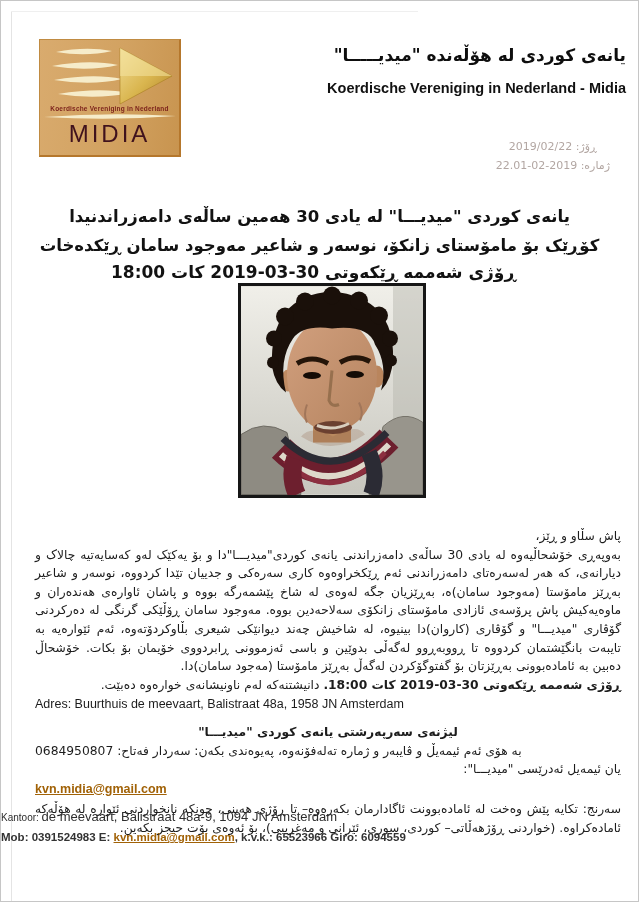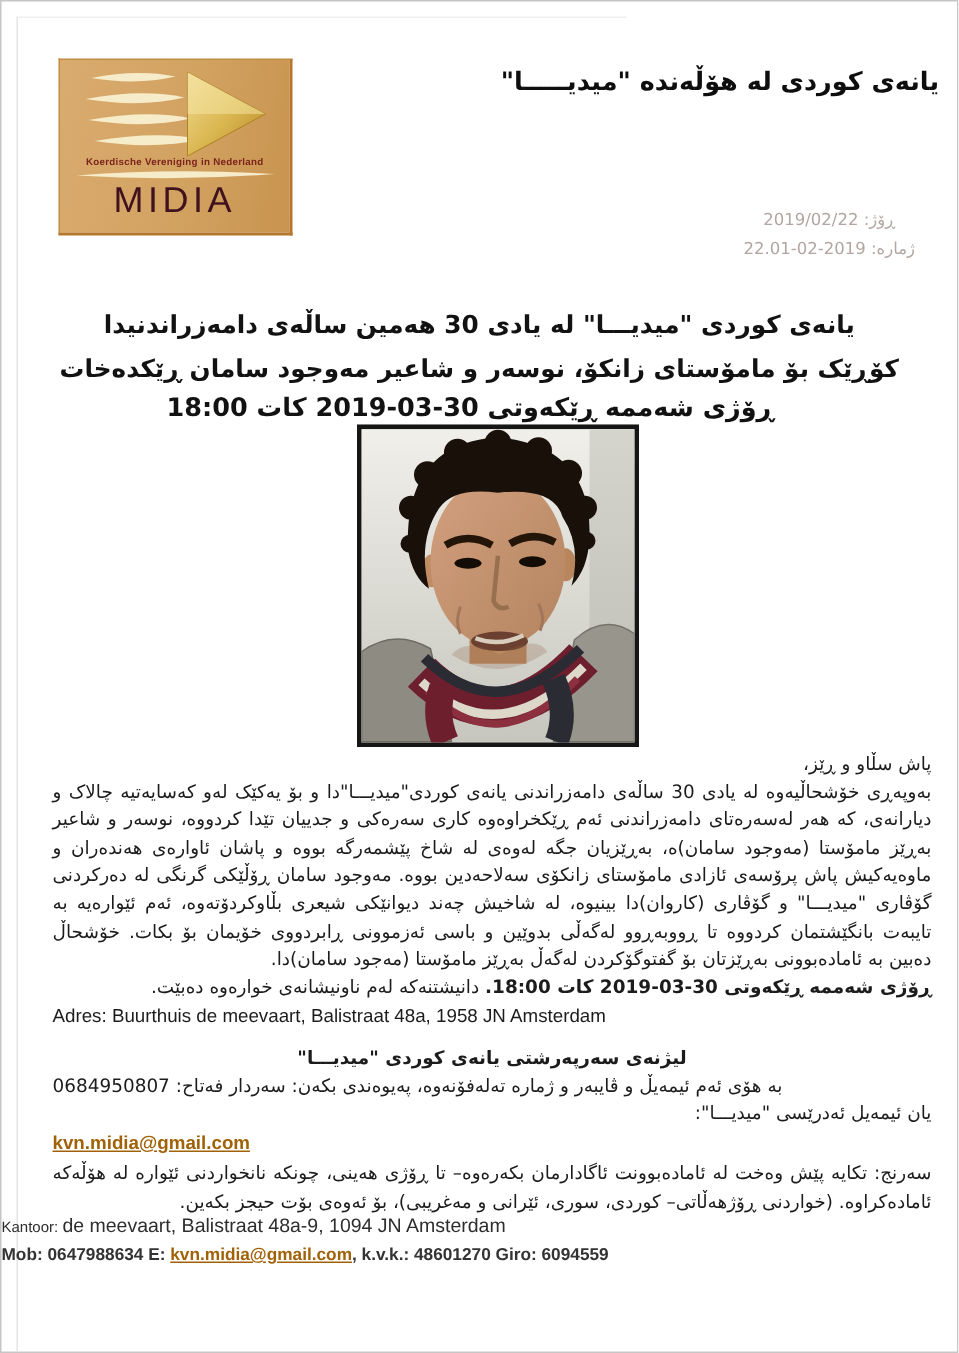--- a/index.html
+++ b/index.html
@@ -6,21 +6,21 @@
   .page{
     position:relative;width:639px;height:902px;box-sizing:border-box;
     background:#ffffff;border:1px solid #c6c6c6;overflow:hidden;
     font-family:"DejaVu Sans",sans-serif;color:#1c1c1c;
   }
   .scan-line-v{position:absolute;left:10px;top:10px;bottom:0;width:1px;background:#e4e4e4;}
   .scan-line-h{position:absolute;left:10px;top:10px;right:220px;height:1px;background:#efefef;}
 
   
   .logo{
-    position:absolute;left:38px;top:38px;width:156px;height:118px;box-sizing:border-box;
+    position:absolute;left:38px;top:38px;width:142px;height:118px;box-sizing:border-box;
     background:linear-gradient(100deg,#d9ab6e 0%,#d2a261 55%,#c8944f 100%);
     border:1px solid #c08b42;border-right:2px solid #b5772c;border-bottom:2px solid #b5772c;
     text-align:center;
   }
   .logo-graphic{display:block;margin:2px auto 0 auto;}
   .logo-org{font-family:"Liberation Sans",sans-serif;font-size:6.5px;font-weight:bold;
     color:#7d241d;letter-spacing:.2px;margin-top:-3px;}
   .logo-swoosh{display:block;margin:0 auto;}
   .logo-brand{font-family:"Liberation Sans",sans-serif;font-size:24px;font-weight:400;
     color:#40121d;letter-spacing:3px;margin-top:0px;line-height:26px;}
@@ -41,21 +41,21 @@
     font-weight:bold;font-size:17px;color:#121212;}
 
   
   .photo{position:absolute;left:237px;top:282px;width:182px;height:209px;
     border:3px solid #161616;background:#dcdbd3;}
   .photo svg{display:block;}
 
   
   .content{position:absolute;left:34px;top:499px;width:586px;
     font-size:12.3px;line-height:18.6px;color:#1c1c1c;}
-  .para-greeting{direction:rtl;text-align:right;}
+  .para-greeting{direction:rtl;text-align:right;margin-top:27px;}
   .para-main{direction:rtl;text-align:justify;}
   .schedule{direction:rtl;text-align:right;}
   .addr{direction:ltr;text-align:left;font-family:"Liberation Sans",sans-serif;
     font-size:12.5px;margin-top:1px;}
   .committee{direction:rtl;text-align:center;font-weight:bold;margin-top:9px;}
   .contact{direction:rtl;text-align:left;}
   .email-intro{direction:rtl;text-align:right;}
   .email-line{direction:ltr;text-align:left;margin-top:1px;}
   .email-link{color:#a16207;font-weight:bold;text-decoration:underline;
     font-family:"Liberation Sans",sans-serif;font-size:12.5px;}
@@ -94,20 +94,21 @@
     </svg>
     <div class="logo-org">Koerdische Vereniging in Nederland</div>
     <svg class="logo-swoosh" width="140" height="9" viewBox="0 0 140 9">
       <path d="M4 5 Q70 0 136 4 Q70 9 4 5 Z" fill="#f6ecca"></path>
     </svg>
     <div class="logo-brand">MIDIA</div>
   </div>
 
   <div class="masthead">
     <div class="title-ku">یانەی کوردی لە هۆڵەندە "میدیـــــا"</div>
+    <div class="title-nl">Koerdische Vereniging in Nederland - Midia</div>
   </div>
 
   <div class="refs">
     <div>ڕۆژ: 2019/02/22</div>
     <div>ژمارە: 2019-02-22.01</div>
   </div>
 
   <div class="headline">
     <div>یانەی کوردی "میدیـــا" لە یادی 30 هەمین ساڵەی دامەزراندنیدا</div>
     <div>کۆڕێک بۆ مامۆستای زانکۆ، نوسەر و شاعیر مەوجود سامان ڕێکدەخات</div>
@@ -178,17 +179,17 @@
       <a class="email-link" href="#">kvn.midia@gmail.com</a>
     </div>
     <div class="note">سەرنج: تکایە پێش وەخت لە ئامادەبوونت ئاگادارمان بکەرەوە– تا ڕۆژی هەینی، چونکە نانخواردنی ئێوارە لە هۆڵەکە ئامادەکراوە. (خواردنی ڕۆژهەڵاتی– کوردی، سوری، ئێرانی و مەغریبی)، بۆ ئەوەی بۆت حیجز بکەین.</div>
   </div>
 
   <div class="footer">
     <div class="kantoor">
       <span class="kantoor-label">Kantoor: </span><span>de meevaart, Balistraat 48a-9,  1094 JN Amsterdam</span>
     </div>
     <div class="mobline">
-      <span>Mob: 0647988634    </span>
-      <span>E: </span><a class="email-link" href="#">kvn.midia@gmail.com</a><span>,  k.v.k.: 48601270  Giro: 6094559</span>
+      <span>Mob: 0391524983    </span>
+      <span>E: </span><a class="email-link" href="#">kvn.midia@gmail.com</a><span>,  k.v.k.: 65523966  Giro: 6094559</span>
     </div>
   </div>
 </div>
 
 </body></html>

